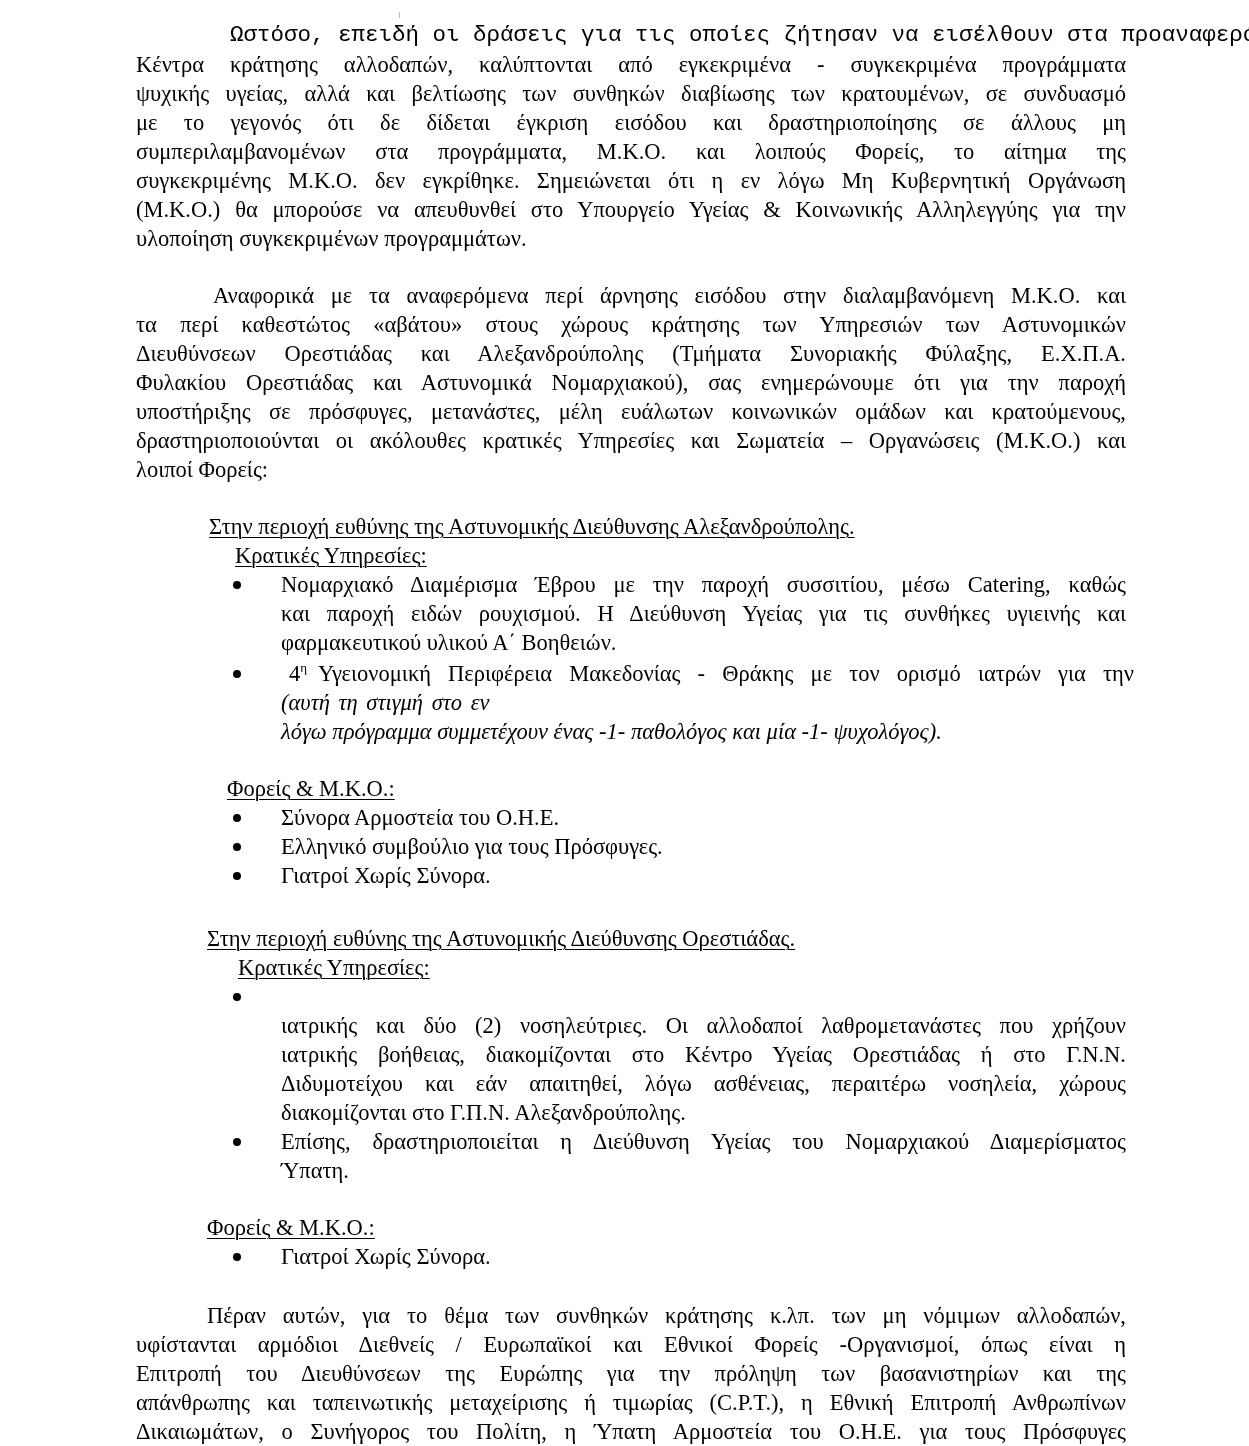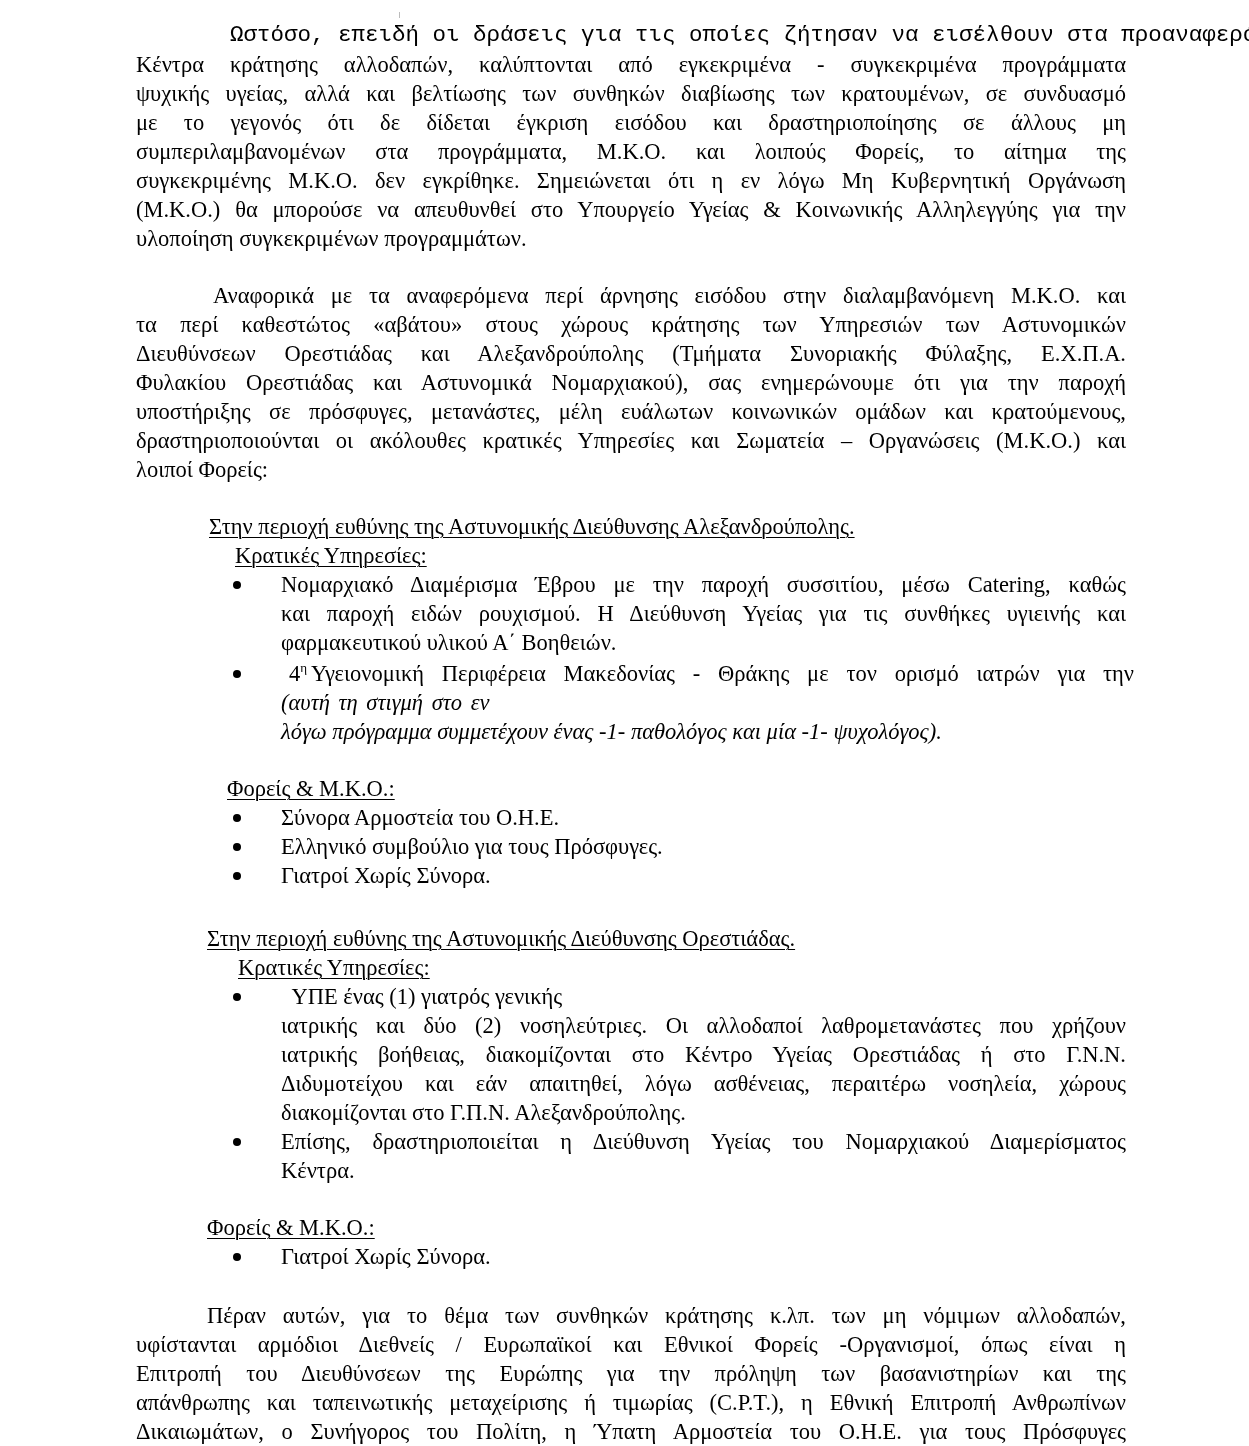--- a/index.html
+++ b/index.html
@@ -54,21 +54,21 @@
       <span class="bullet" style="left:233px; top:581px;"></span>
       <div class="line just" style="left:281px; top:570px; width:845px;">Νομαρχιακό Διαμέρισμα Έβρου με την παροχή συσσιτίου, μέσω Catering, καθώς</div>
       <div class="line just" style="left:281px; top:599px; width:845px;">και παροχή ειδών ρουχισμού. Η Διεύθυνση Υγείας για τις συνθήκες υγιεινής και</div>
       <div class="line" style="left:281px; top:628px;">φαρμακευτικού υλικού Α΄ Βοηθειών.</div>
     </div>
 
     <div>
       <span class="bullet" style="left:233px; top:670px;"></span>
       <div class="line" style="left:289px; top:659px; width:845px; display:flex;">
         <span><span>4</span><sup>η</sup></span>
-        <span class="just" style="flex:1; margin-left:4px;">Υγειονομική Περιφέρεια Μακεδονίας - Θράκης με τον ορισμό ιατρών για την</span>
+        <span class="just" style="flex:1; margin-left:11px;">Υγειονομική Περιφέρεια Μακεδονίας - Θράκης με τον ορισμό ιατρών για την</span>
       </div>
       <div class="line" style="left:281px; top:688px; width:845px; display:flex; justify-content:space-between;">
         <span class="i" style="word-spacing:3px;">(αυτή τη στιγμή στο εν</span>
       </div>
       <div class="line i" style="left:281px; top:717px;">λόγω πρόγραμμα συμμετέχουν ένας  -1- παθολόγος  και  μία  -1- ψυχολόγος).</div>
     </div>
 
     <div class="line u" style="left:227px; top:774px;">Φορείς  &amp;   Μ.Κ.Ο.:</div>
     <div>
       <span class="bullet" style="left:233px; top:814px;"></span>
@@ -84,32 +84,31 @@
     </div>
   </div>
 
   <div>
     <div class="line u" style="left:207px; top:924px;">Στην  περιοχή  ευθύνης  της  Αστυνομικής Διεύθυνσης Ορεστιάδας.</div>
     <div class="line u" style="left:238px; top:953px;">Κρατικές  Υπηρεσίες:</div>
 
     <div>
       <span class="bullet" style="left:233px; top:993px;"></span>
       <div class="line" style="left:281px; top:982px; width:845px; display:flex; justify-content:space-between;">
-        <span style="white-space:pre;">  ΥΠΕ ένας (1) γιατρός γενικής</span>
       </div>
       <div class="line just" style="left:281px; top:1011px; width:845px;">ιατρικής και  δύο (2) νοσηλεύτριες. Οι αλλοδαποί λαθρομετανάστες που χρήζουν</div>
       <div class="line just" style="left:281px; top:1040px; width:845px;">ιατρικής βοήθειας, διακομίζονται στο Κέντρο Υγείας Ορεστιάδας ή στο Γ.Ν.Ν.</div>
       <div class="line just" style="left:281px; top:1069px; width:845px;">Διδυμοτείχου και εάν απαιτηθεί, λόγω ασθένειας, περαιτέρω νοσηλεία, χώρους</div>
       <div class="line" style="left:281px; top:1098px;">διακομίζονται στο Γ.Π.Ν. Αλεξανδρούπολης.</div>
     </div>
 
     <div>
       <span class="bullet" style="left:233px; top:1138px;"></span>
       <div class="line just" style="left:281px; top:1127px; width:845px;">Επίσης, δραστηριοποιείται η Διεύθυνση Υγείας του Νομαρχιακού Διαμερίσματος</div>
-      <div class="line" style="left:281px; top:1156px;">Κέντρα.</div>
+      <div class="line" style="left:281px; top:1156px;">Ύπατη.</div>
     </div>
 
     <div class="line u" style="left:207px; top:1213px;">Φορείς  &amp;  Μ.Κ.Ο.:</div>
     <div>
       <span class="bullet" style="left:233px; top:1253px;"></span>
       <div class="line" style="left:281px; top:1242px;">Γιατροί  Χωρίς  Σύνορα.</div>
     </div>
   </div>
 
   <div>

